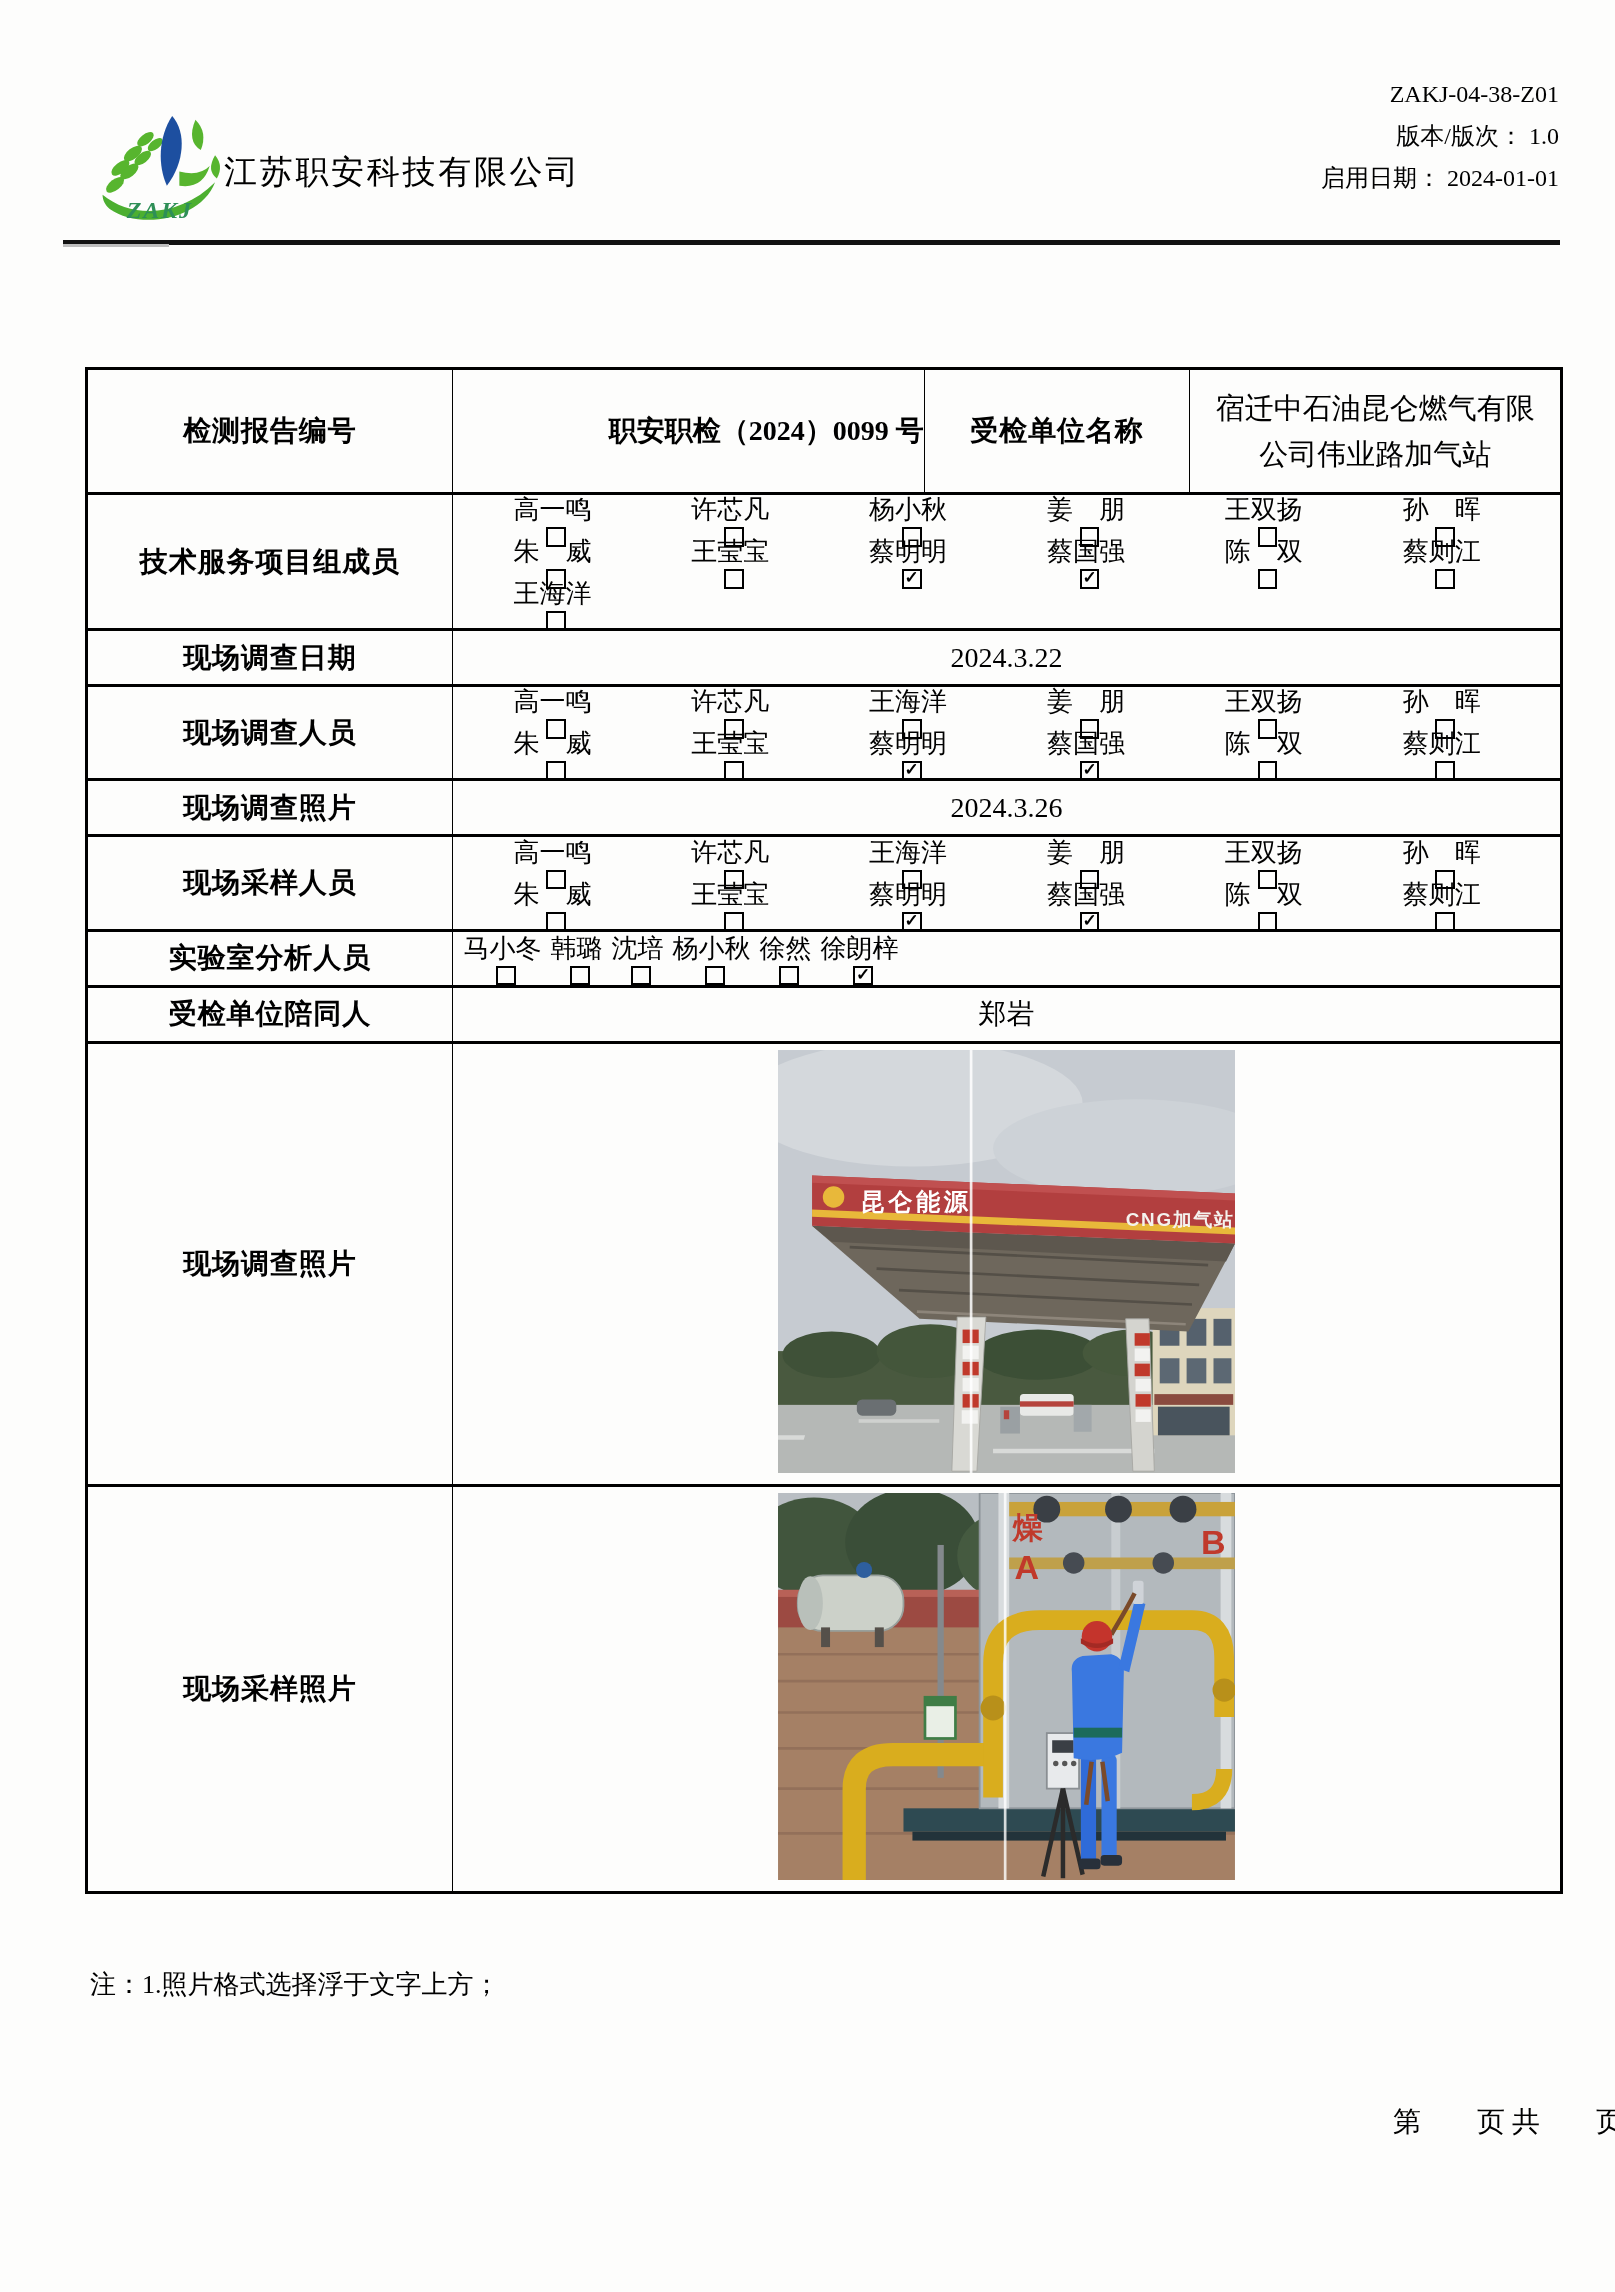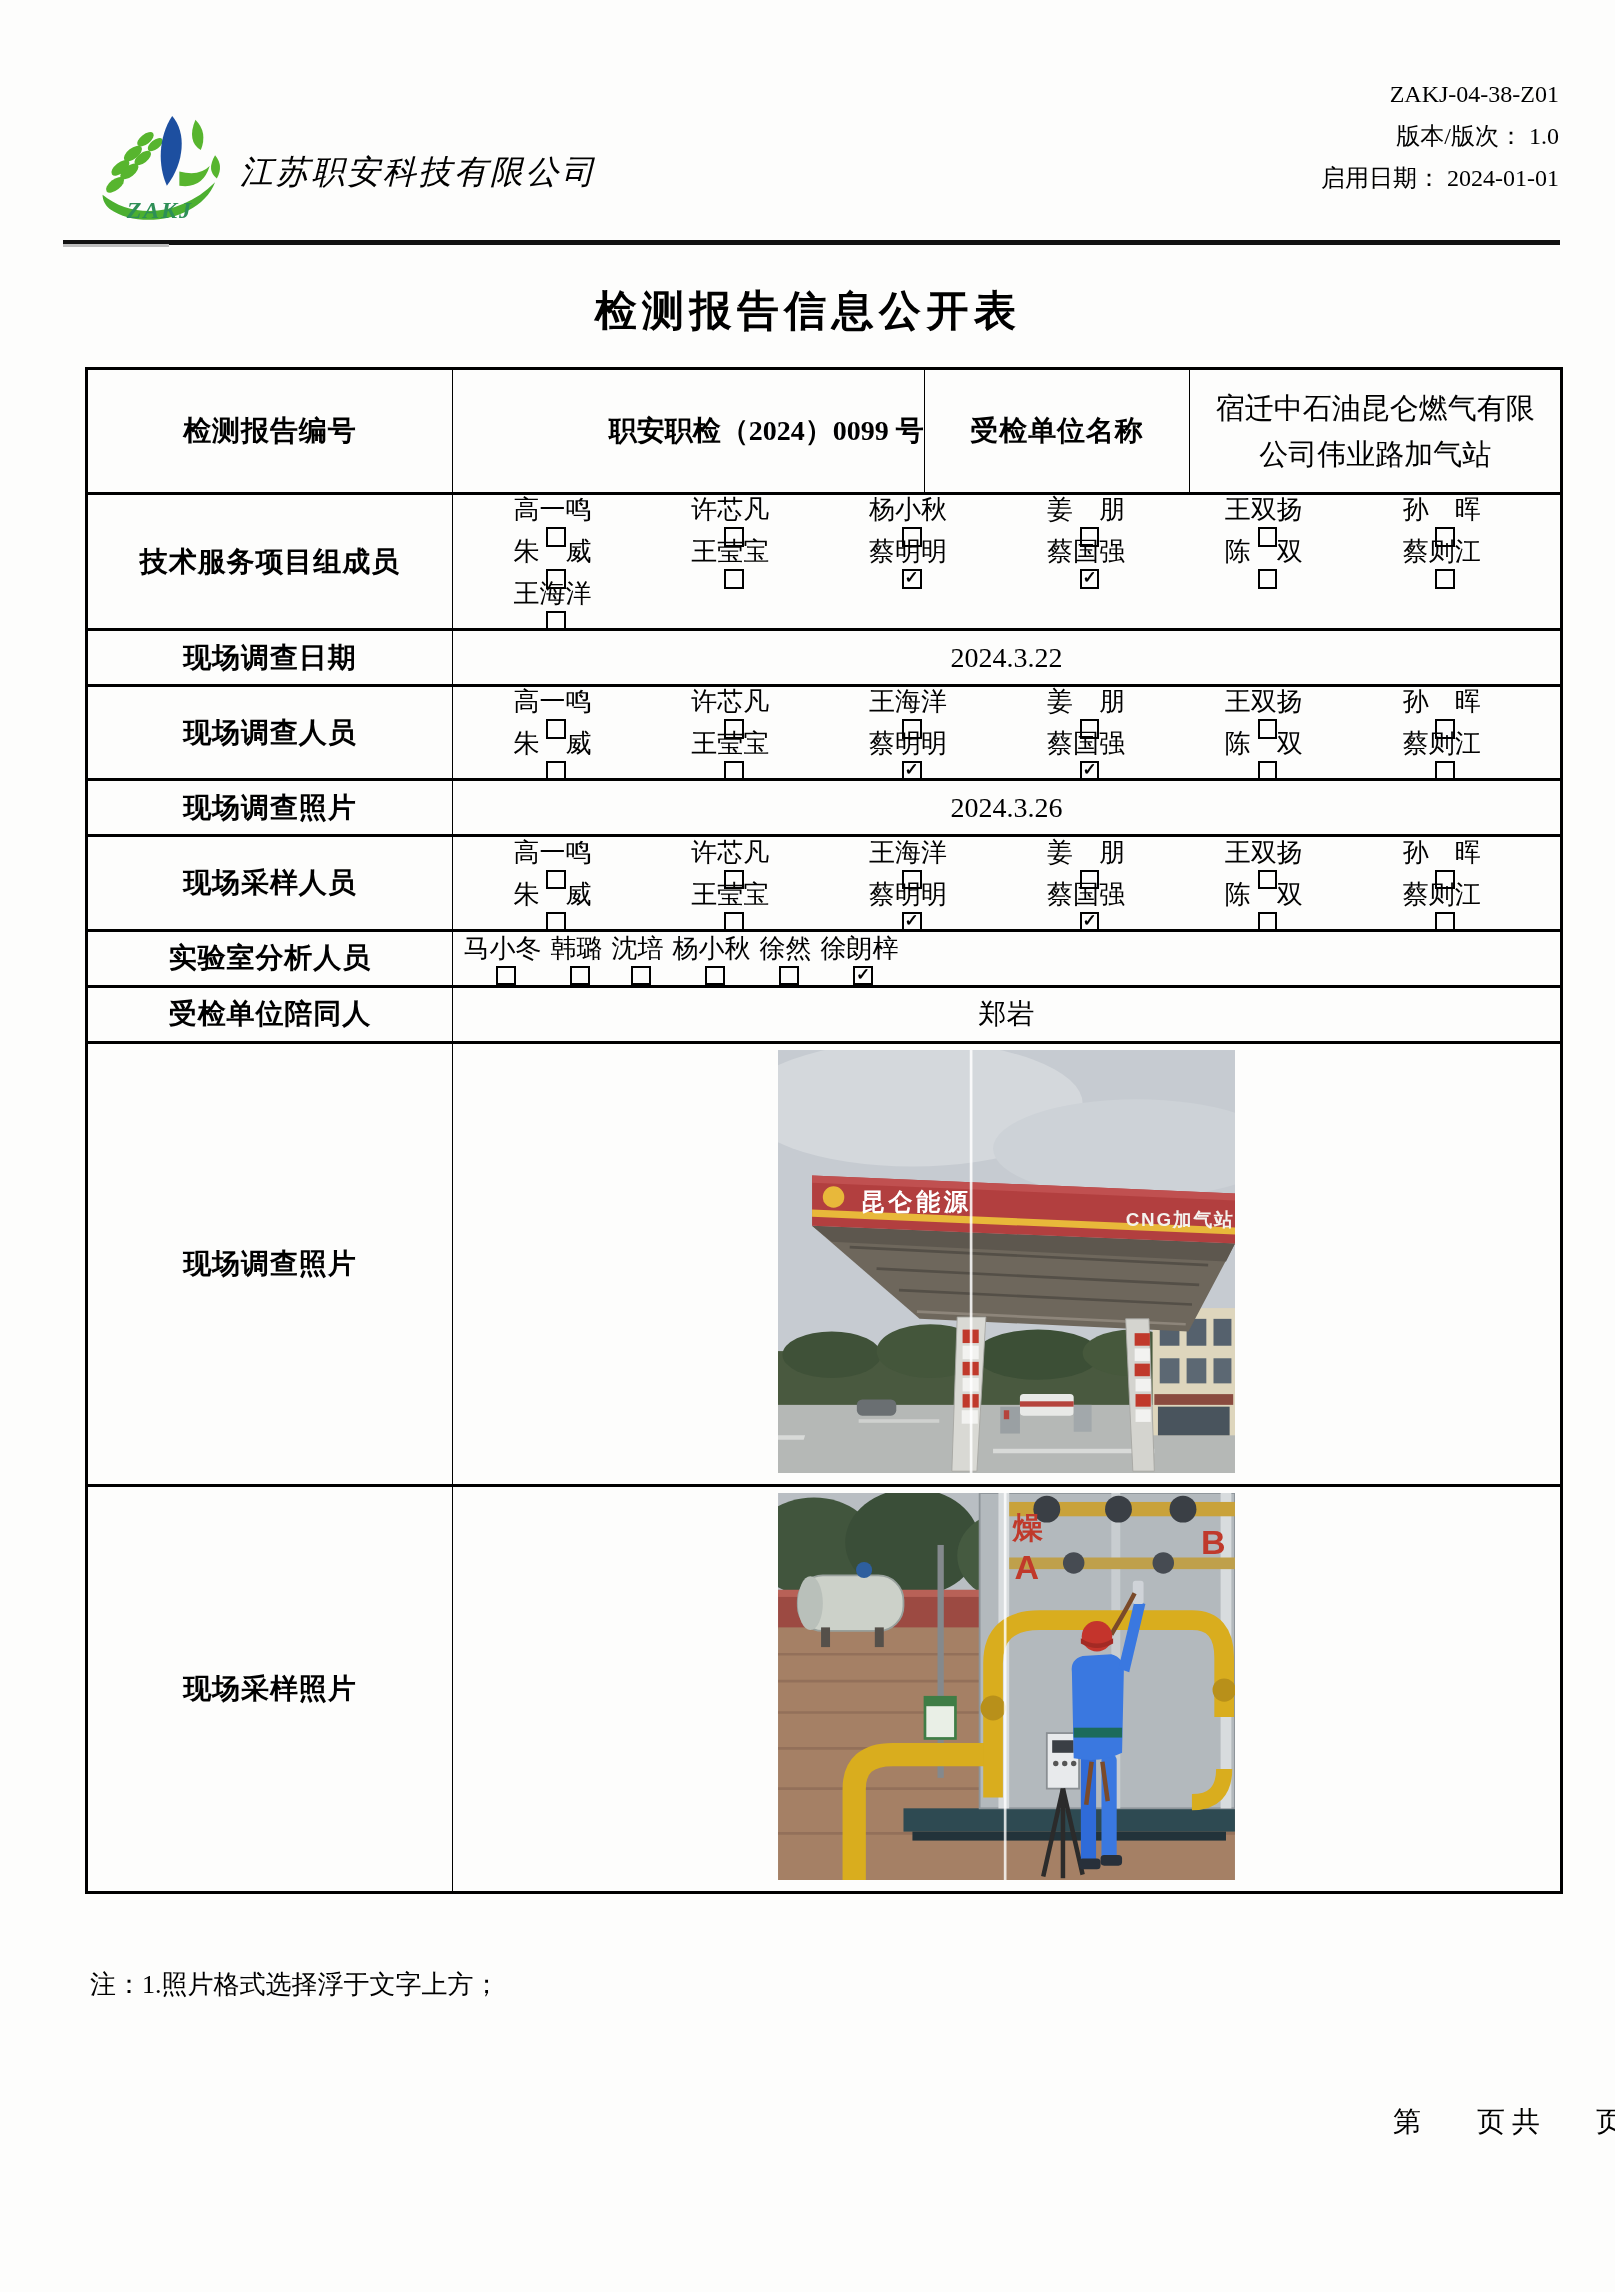--- a/index.html
+++ b/index.html
@@ -4,21 +4,21 @@
 <style>
   html,body { margin:0; padding:0; background:#9a9a9a; }
   .page {
     position:relative; width:1616px; height:2293px; margin:0 auto;
     background:#fdfdfc; color:#000;
     font-family:"Liberation Serif","DejaVu Serif",serif;
     overflow:hidden;
   }
   
   .logo { position:absolute; left:90px; top:100px; }
-  .company { position:absolute; left:240px; top:150px; font-size:33px; letter-spacing:2.7px;font-style:italic; }
+  .company { position:absolute; left:224px; top:150px; font-size:33px; letter-spacing:2.7px; }
   .hdr-right { position:absolute; right:57px; top:73px; text-align:right; font-size:24px; line-height:42px; }
   .hdr-rule { position:absolute; left:63px; top:240px; width:1497px; height:4.5px; background:#121212; }
   .hdr-rule-gray { position:absolute; left:63px; top:244px; width:106px; height:2.7px; background:#bdbdbd; }
   
   .doc-title { position:absolute; left:0; top:283px; width:100%; text-align:center;
     font-family:"Liberation Sans","DejaVu Sans",sans-serif; font-weight:bold;
     font-size:42px; letter-spacing:5.4px; }
   
   table.main { position:absolute; left:85px; top:367px; width:1478px;
     border-collapse:collapse; table-layout:fixed; border:3.6px solid #000; }
@@ -65,21 +65,20 @@
   </svg>
   <div class="company">江苏职安科技有限公司</div>
   <div class="hdr-right">
     <div>ZAKJ-04-38-Z01</div>
     <div>版本/版次： 1.0</div>
     <div>启用日期： 2024-01-01</div>
   </div>
   <div class="hdr-rule"></div>
   <div class="hdr-rule-gray"></div>
 
-  <div class="doc-title">检测报告信息公开表</div>
 
   <table class="main">
     <colgroup>
         <col style="width:24.8%">
         <col style="width:32.0%">
         <col style="width:18.0%">
         <col style="width:25.2%">
       </colgroup>
 
     <tbody>

